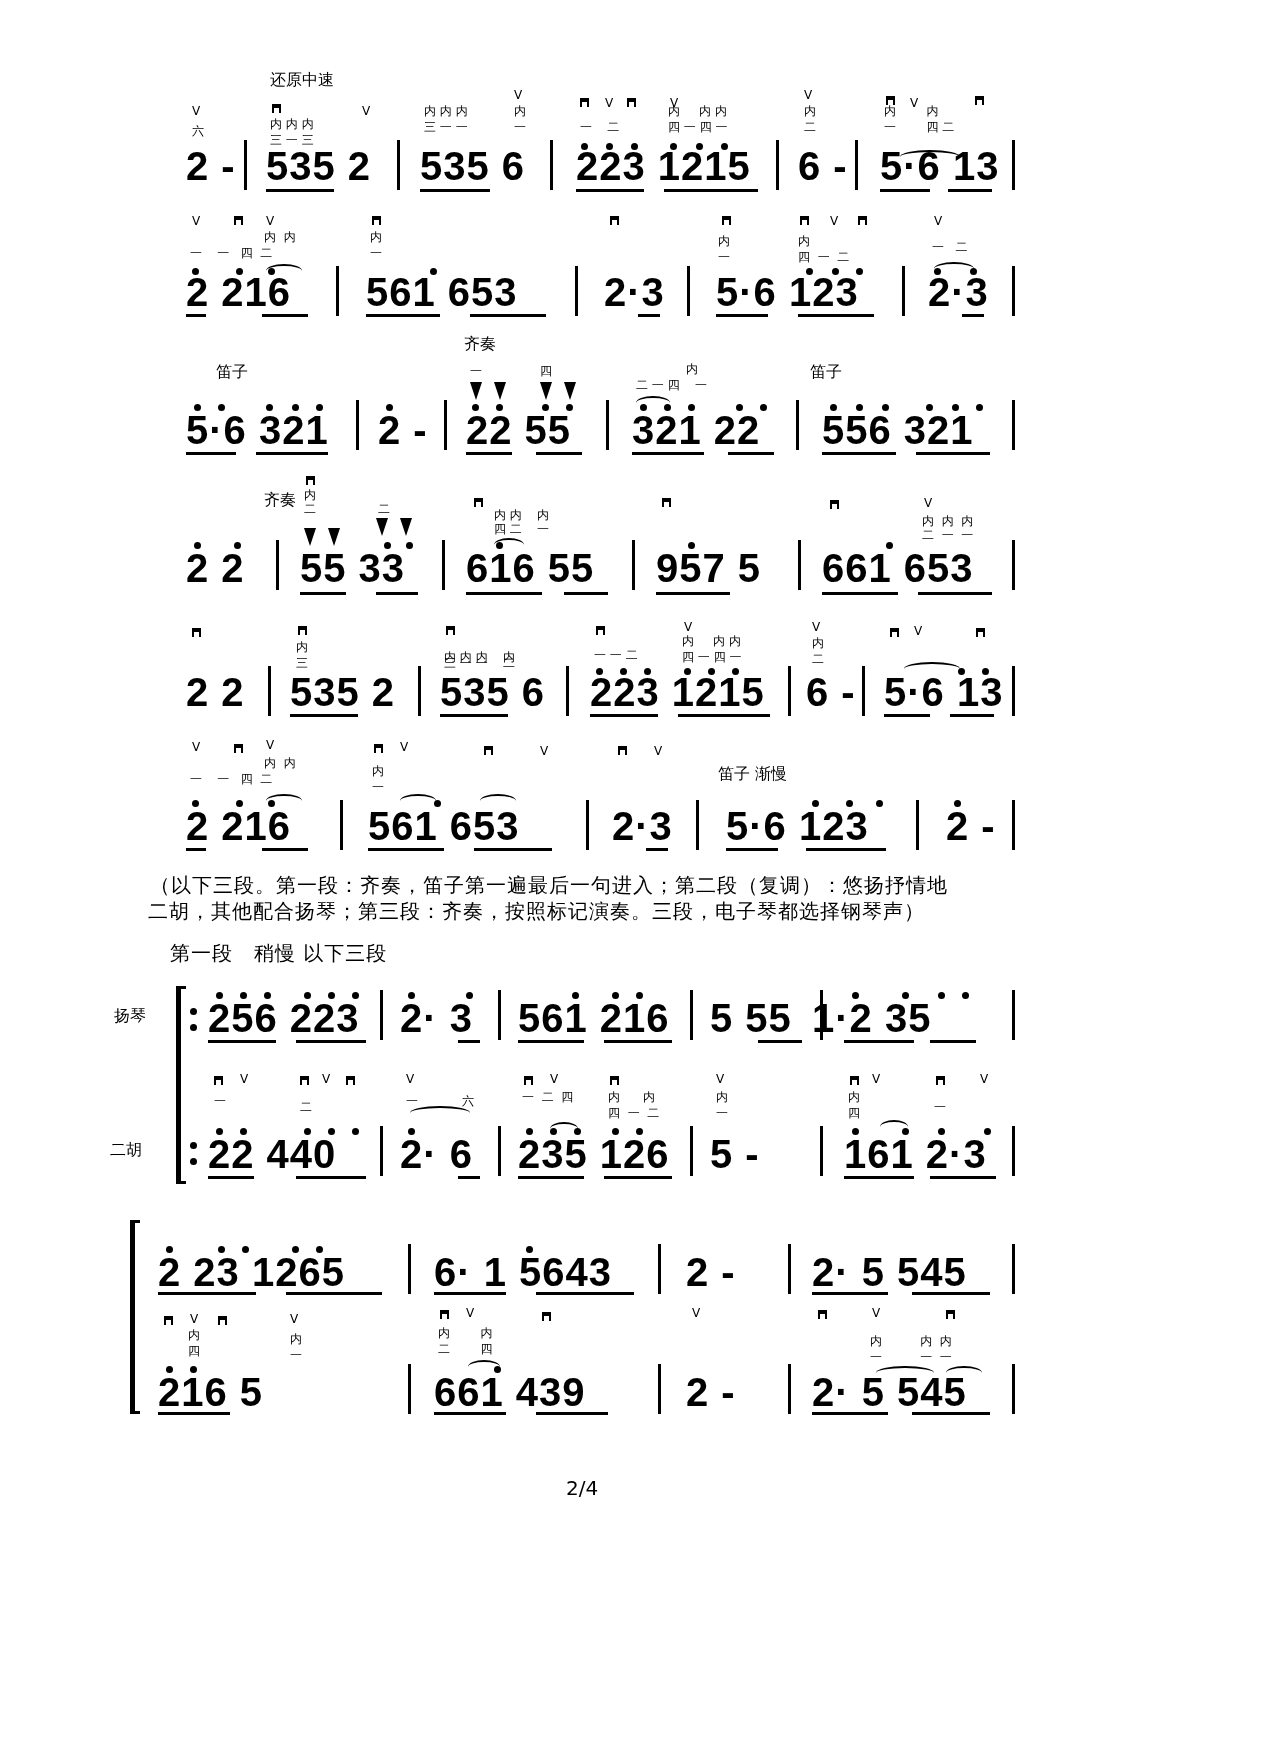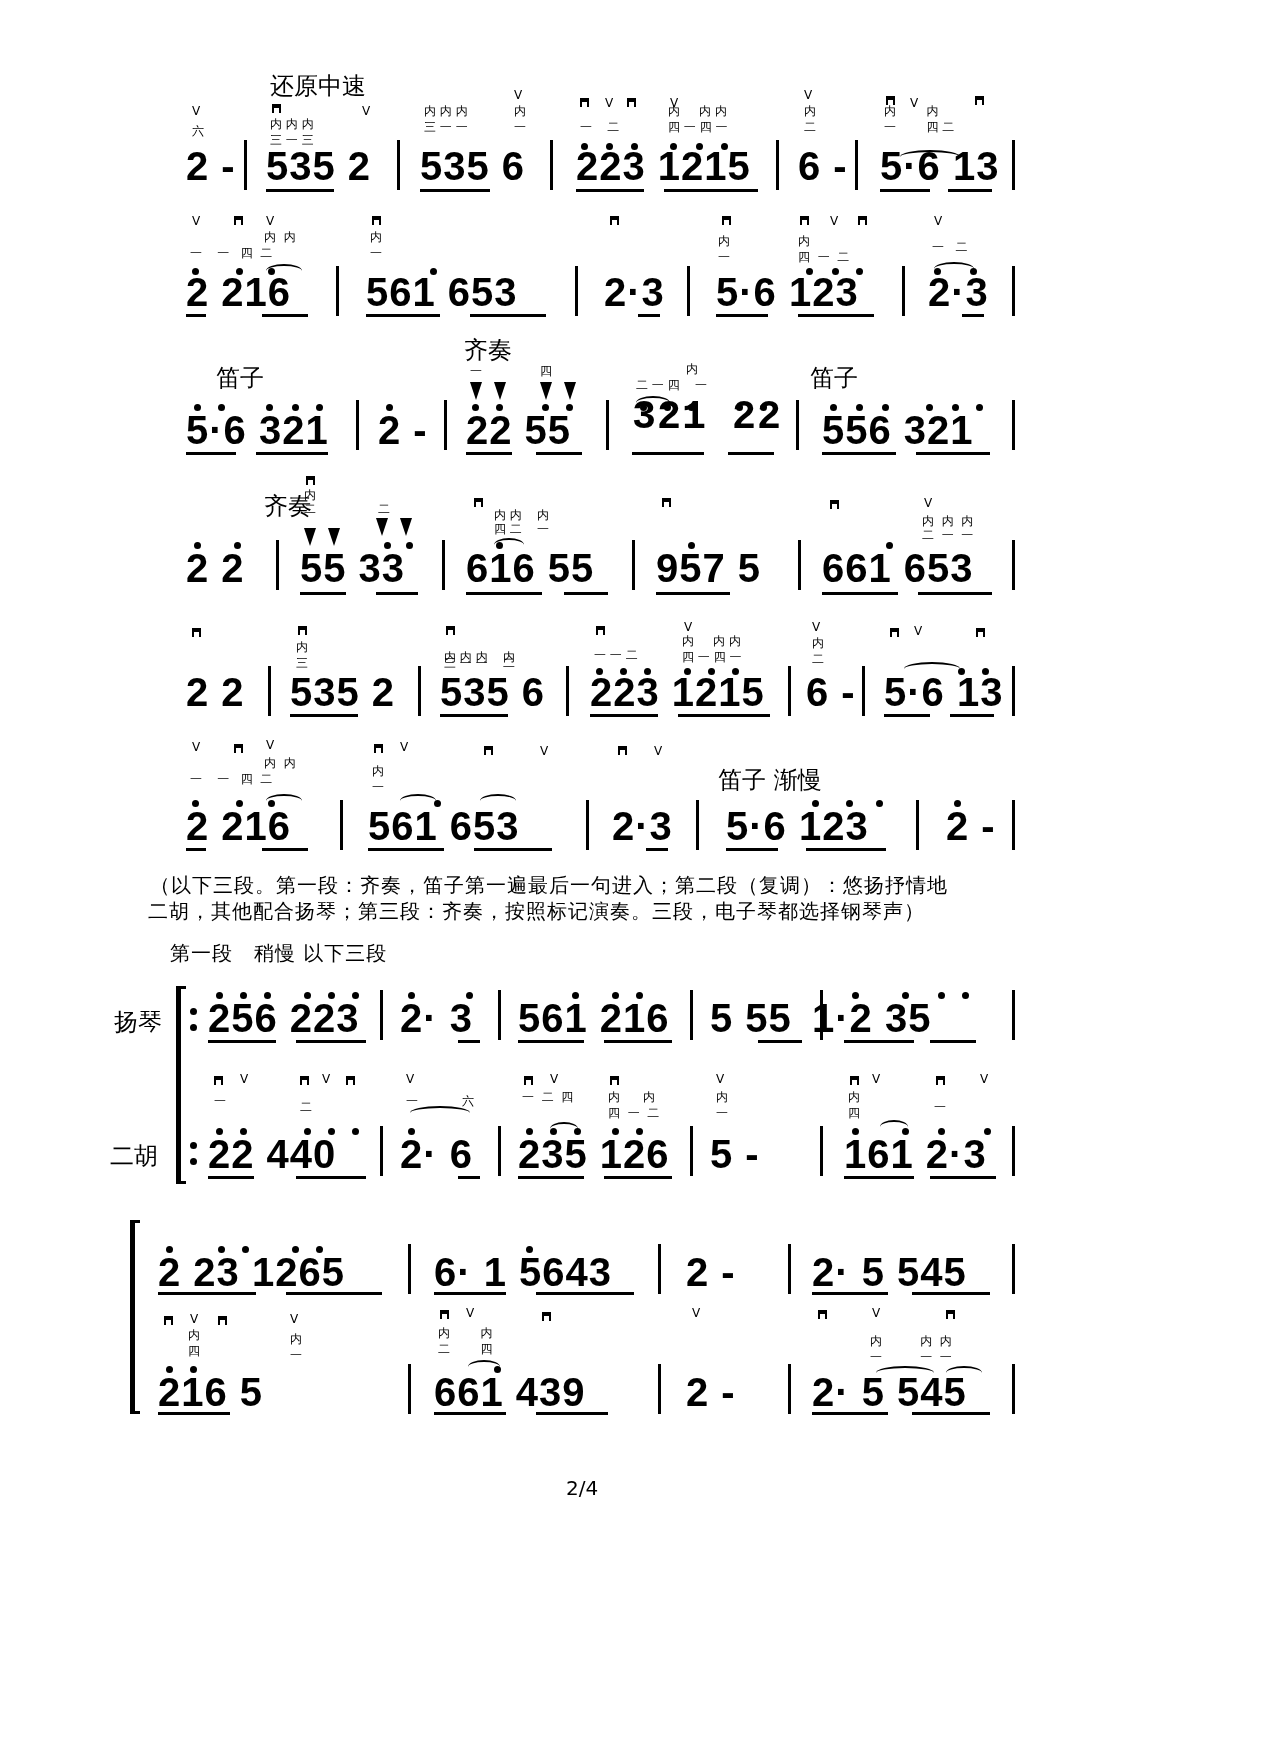--- a/index.html
+++ b/index.html
@@ -3,21 +3,21 @@
 <meta charset="utf-8">
 <style>
   html, body { margin: 0; padding: 0; background: #ffffff; }
   body { width: 1272px; height: 1752px; position: relative; overflow: hidden;
          font-family: "DejaVu Sans", sans-serif; color: #000; }
   .note { position: absolute; font-family: "Liberation Sans", sans-serif; font-weight: bold;
           font-size: 40px; line-height: 40px; white-space: pre; letter-spacing: 1px; }
   .bar { position: absolute; width: 3px; background: #000; }
   .dot { position: absolute; width: 7px; height: 7px; border-radius: 50%; background: #000; }
   .ul { position: absolute; height: 3px; background: #000; }
-  .lbl { position: absolute; font-family: "DejaVu Serif", serif; font-size: 24px; white-space: pre; }
+  .lbl { position: absolute; font-family: "DejaVu Serif", serif; font-size: 16px; white-space: pre; }
   .mk { position: absolute; font-family: "DejaVu Sans", sans-serif; font-size: 12px; white-space: pre; line-height: 14px; }
   .bow-down { position: absolute; width: 9px; height: 9px; border: 2px solid #000; border-bottom: none; box-sizing: border-box; }
   .bow-down::before { content: ""; position: absolute; left: -2px; top: -2px; width: 9px; height: 4px; background: #000; }
   .slur { position: absolute; border-top: 2px solid #000; border-radius: 50% 50% 0 0; height: 12px; }
   .accent { position: absolute; width: 0; height: 0; border-left: 6px solid transparent; border-right: 6px solid transparent; border-top: 18px solid #000; }
   .note-text { font-family: "DejaVu Serif", serif; font-size: 20px; position: absolute; white-space: pre; letter-spacing: 1px; }
   .bracket { position: absolute; border-left: 5px solid #000; }
   .bracket::before, .bracket::after { content: ""; position: absolute; left: -5px; width: 10px; height: 3px; background: #000; }
   .bracket::before { top: 0; }
   .bracket::after { bottom: 0; }
@@ -163,21 +163,21 @@
   <div class="dot" style="left:386px;top:404px;"></div>
   <div class="bar" style="left:444px;top:400px;height:50px;"></div>
   <div class="note" style="left:466px;top:410px;">22 55</div>
   <div class="dot" style="left:472px;top:404px;"></div>
   <div class="dot" style="left:496px;top:404px;"></div>
   <div class="dot" style="left:542px;top:404px;"></div>
   <div class="dot" style="left:566px;top:404px;"></div>
   <div class="ul" style="left:466px;top:452px;width:46px;"></div>
   <div class="ul" style="left:536px;top:452px;width:46px;"></div>
   <div class="bar" style="left:606px;top:400px;height:50px;"></div>
-  <div class="note" style="left:632px;top:398px;font-family:Liberation Mono, monospace;">321 22</div>
+  <div class="note" style="left:632px;top:410px;">321 22</div>
   <div class="dot" style="left:640px;top:404px;"></div>
   <div class="dot" style="left:664px;top:404px;"></div>
   <div class="dot" style="left:688px;top:404px;"></div>
   <div class="dot" style="left:736px;top:404px;"></div>
   <div class="dot" style="left:760px;top:404px;"></div>
   <div class="slur" style="left:636px;top:396px;width:34px;"></div>
   <div class="ul" style="left:632px;top:452px;width:72px;"></div>
   <div class="ul" style="left:728px;top:452px;width:46px;"></div>
   <div class="bar" style="left:796px;top:400px;height:50px;"></div>
   <div class="note" style="left:822px;top:410px;">556 321</div>

